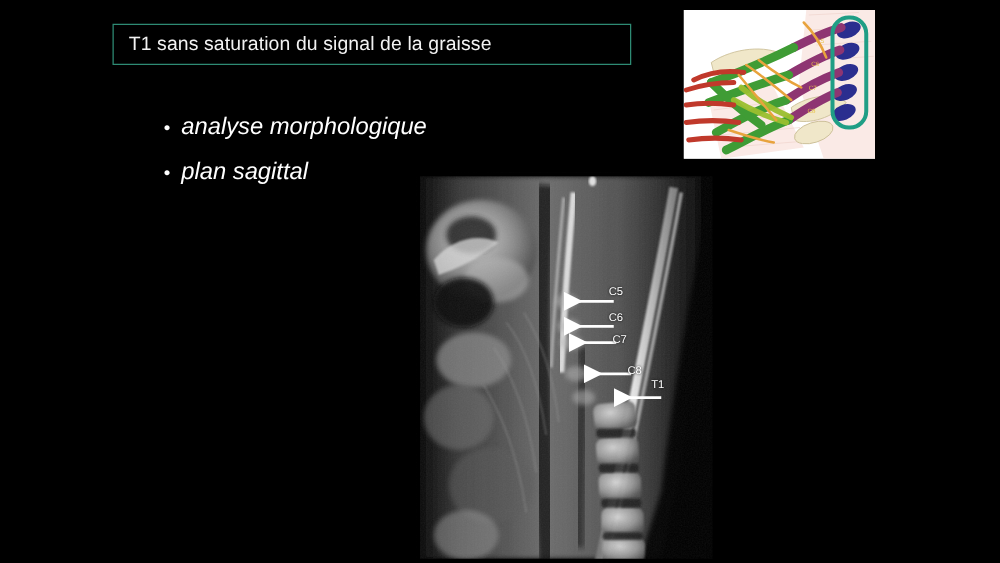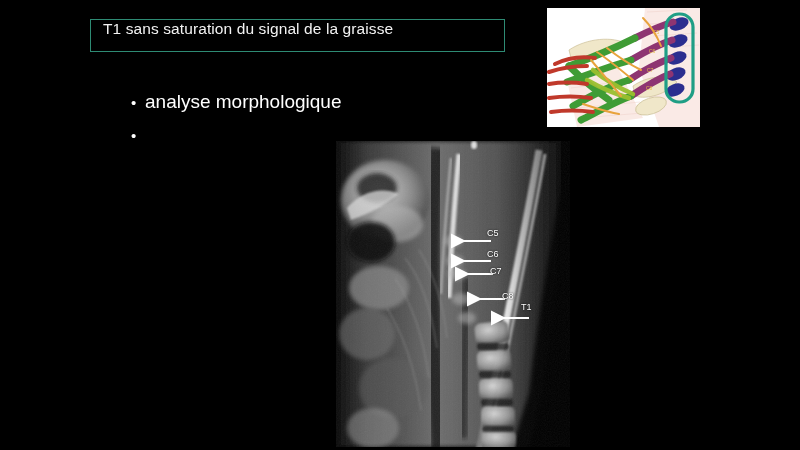--- a/index.html
+++ b/index.html
@@ -19,21 +19,21 @@
   
   #title-box {
     position: absolute;
     left: 90px;
     top: 19px;
     width: 415px;
     height: 33px;
     border: 1.5px solid #2e8b74;
     box-sizing: border-box;
     display: flex;
-    align-items: flex-start;
+    align-items: center;
     background: #000;
   }
   #title-text {
     color: #f2f2f2;
     font-size: 15.5px;
     letter-spacing: .1px;
     padding-left: 12px;
     white-space: nowrap;
   }
 
@@ -52,21 +52,21 @@
     line-height: 1.0;
     margin-bottom: 17px;
     white-space: nowrap;
   }
   .bullet-dot {
     width: 14px;
     font-size: 15px;
     line-height: 1;
     flex: none;
   }
-  .bullet-label { font-size: 19px; }
+  .bullet-label { font-size: 19px; font-style: italic; }
 
   
   #plexus-figure {
     position: absolute;
     left: 547px;
     top: 8px;
     width: 153px;
     height: 119px;
     background: #ffffff;
     overflow: hidden;
@@ -104,20 +104,21 @@
     <span id="title-text">T1 sans saturation du signal de la graisse</span>
   </div>
 
   <div id="bullets">
     <div class="bullet-row">
       <span class="bullet-dot">•</span>
       <span class="bullet-label">analyse morphologique</span>
     </div>
     <div class="bullet-row">
       <span class="bullet-dot">•</span>
+      <span class="bullet-label">plan sagittal</span>
     </div>
   </div>
 
   <div id="plexus-figure">
     <svg id="plexus-svg" viewBox="0 0 153 119" preserveAspectRatio="none">
       <rect x="0" y="0" width="153" height="119" fill="#ffffff"></rect>
 
       <g opacity="0.55">
         <polygon points="98,0 153,0 153,119 112,119 92,60" fill="#f6d9d2"></polygon>
         <polygon points="20,72 70,58 96,110 30,119" fill="#f7d9d1"></polygon>

